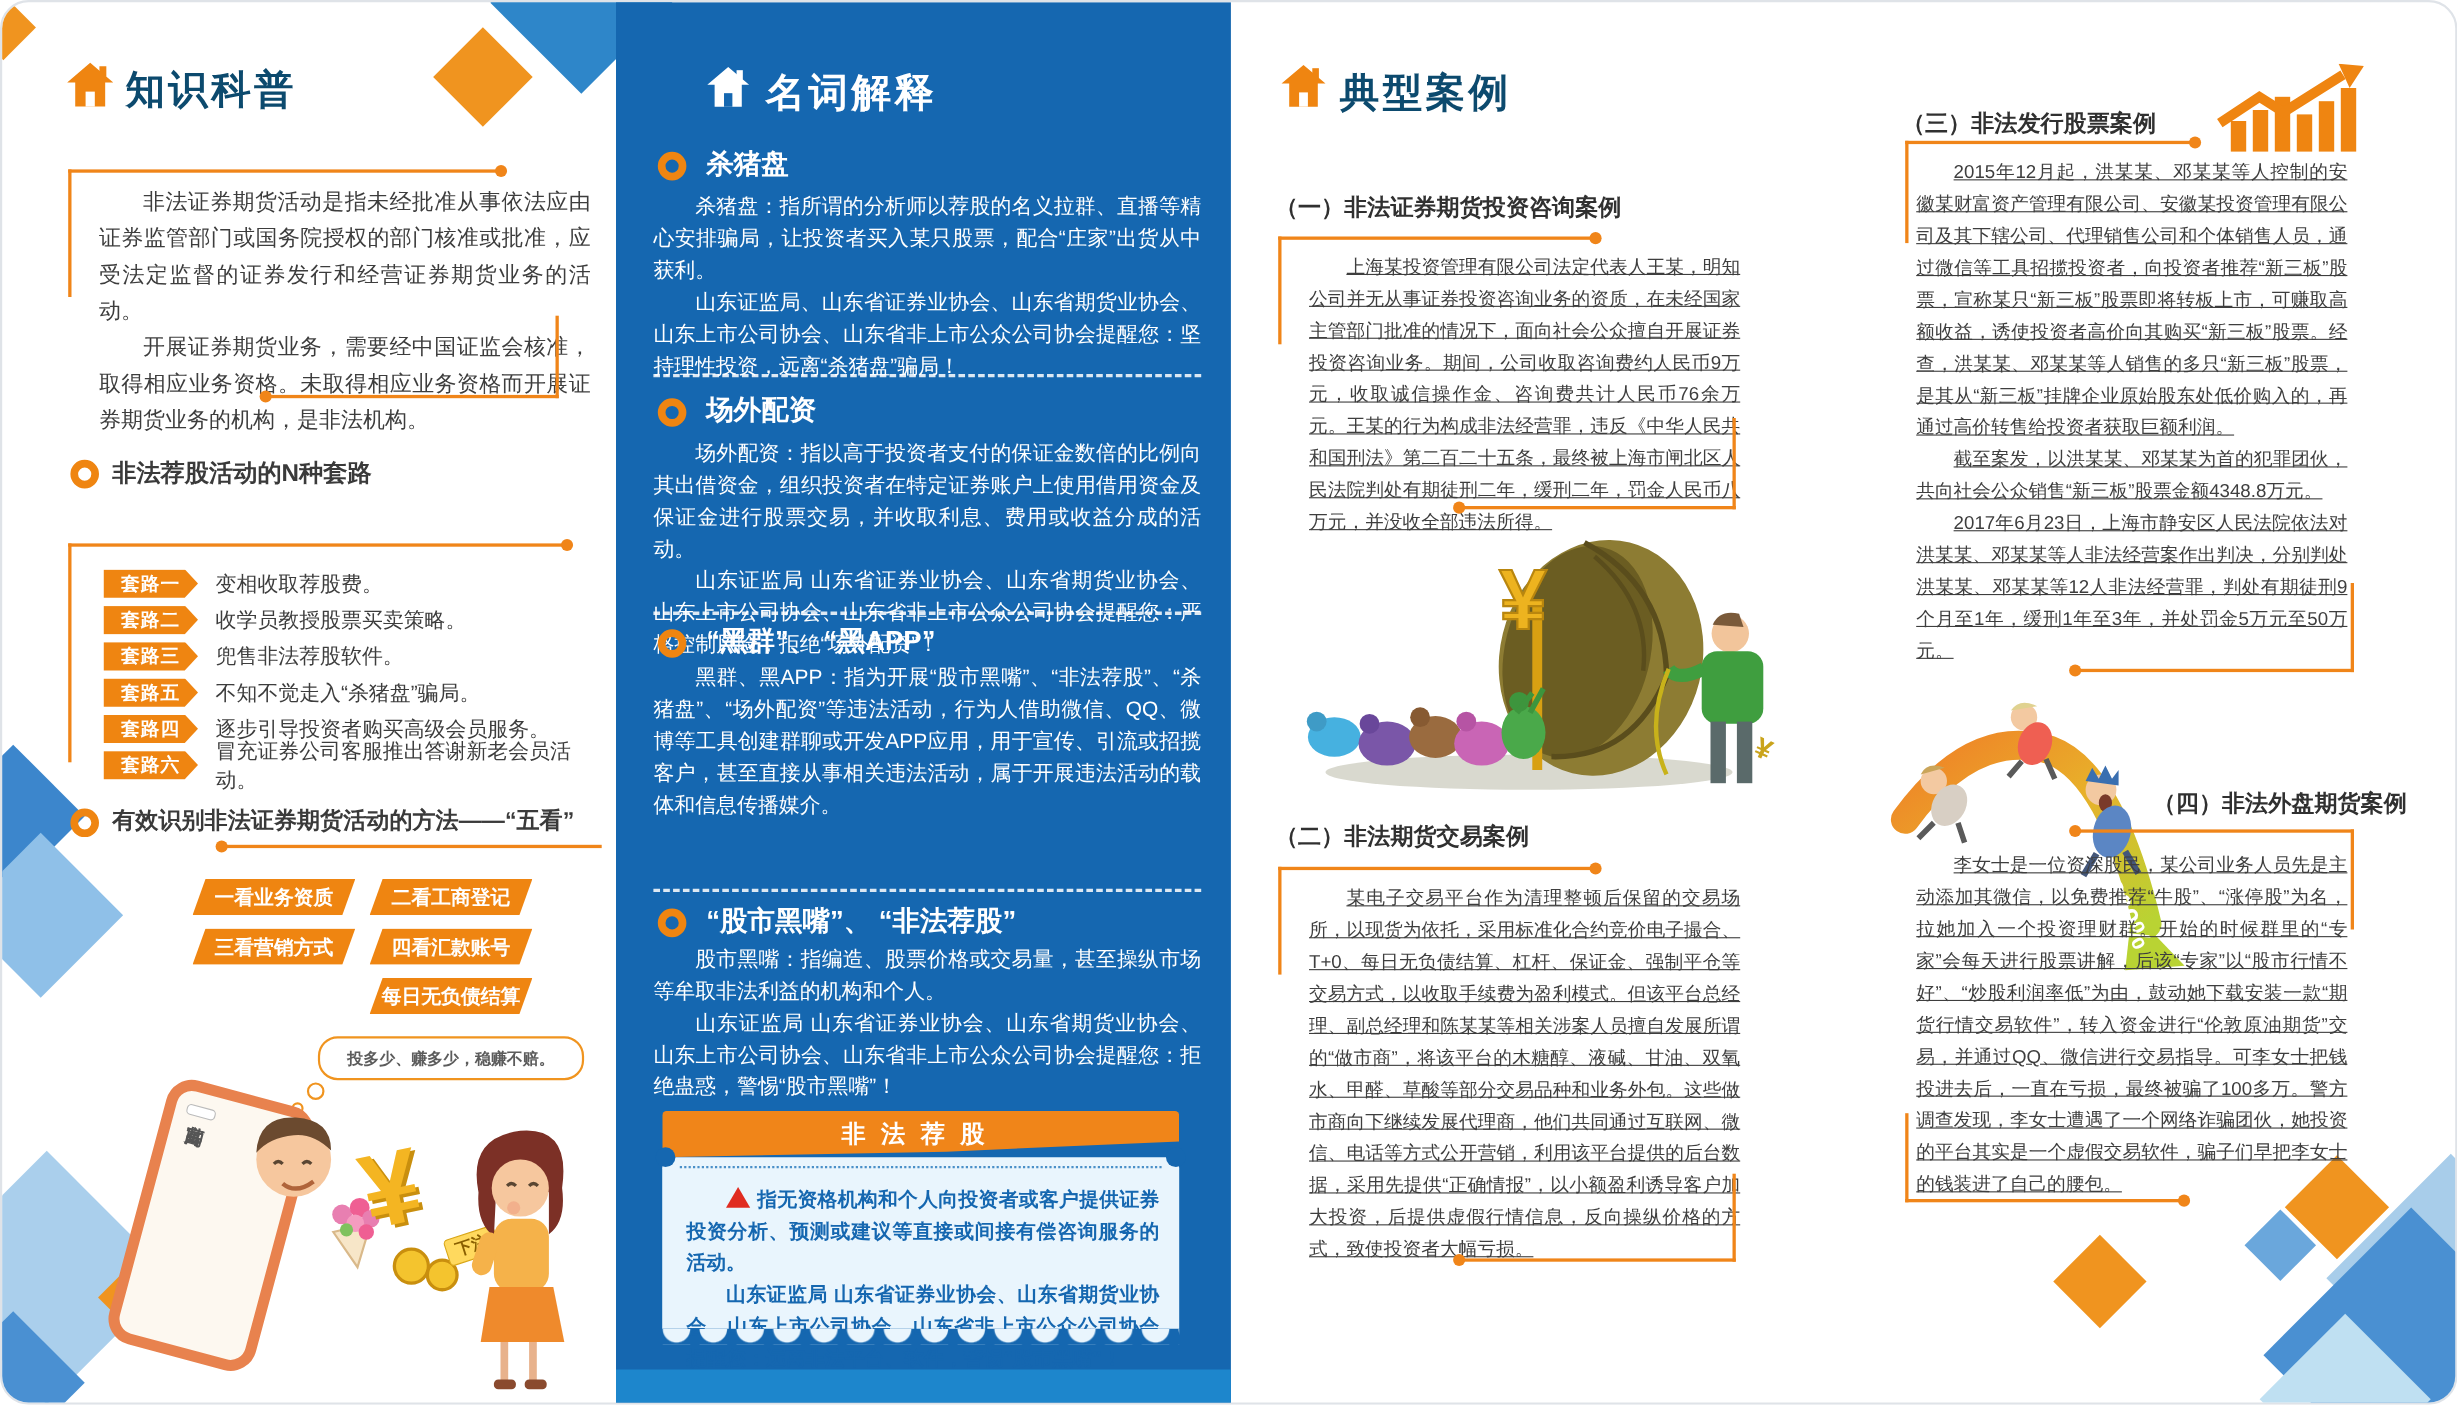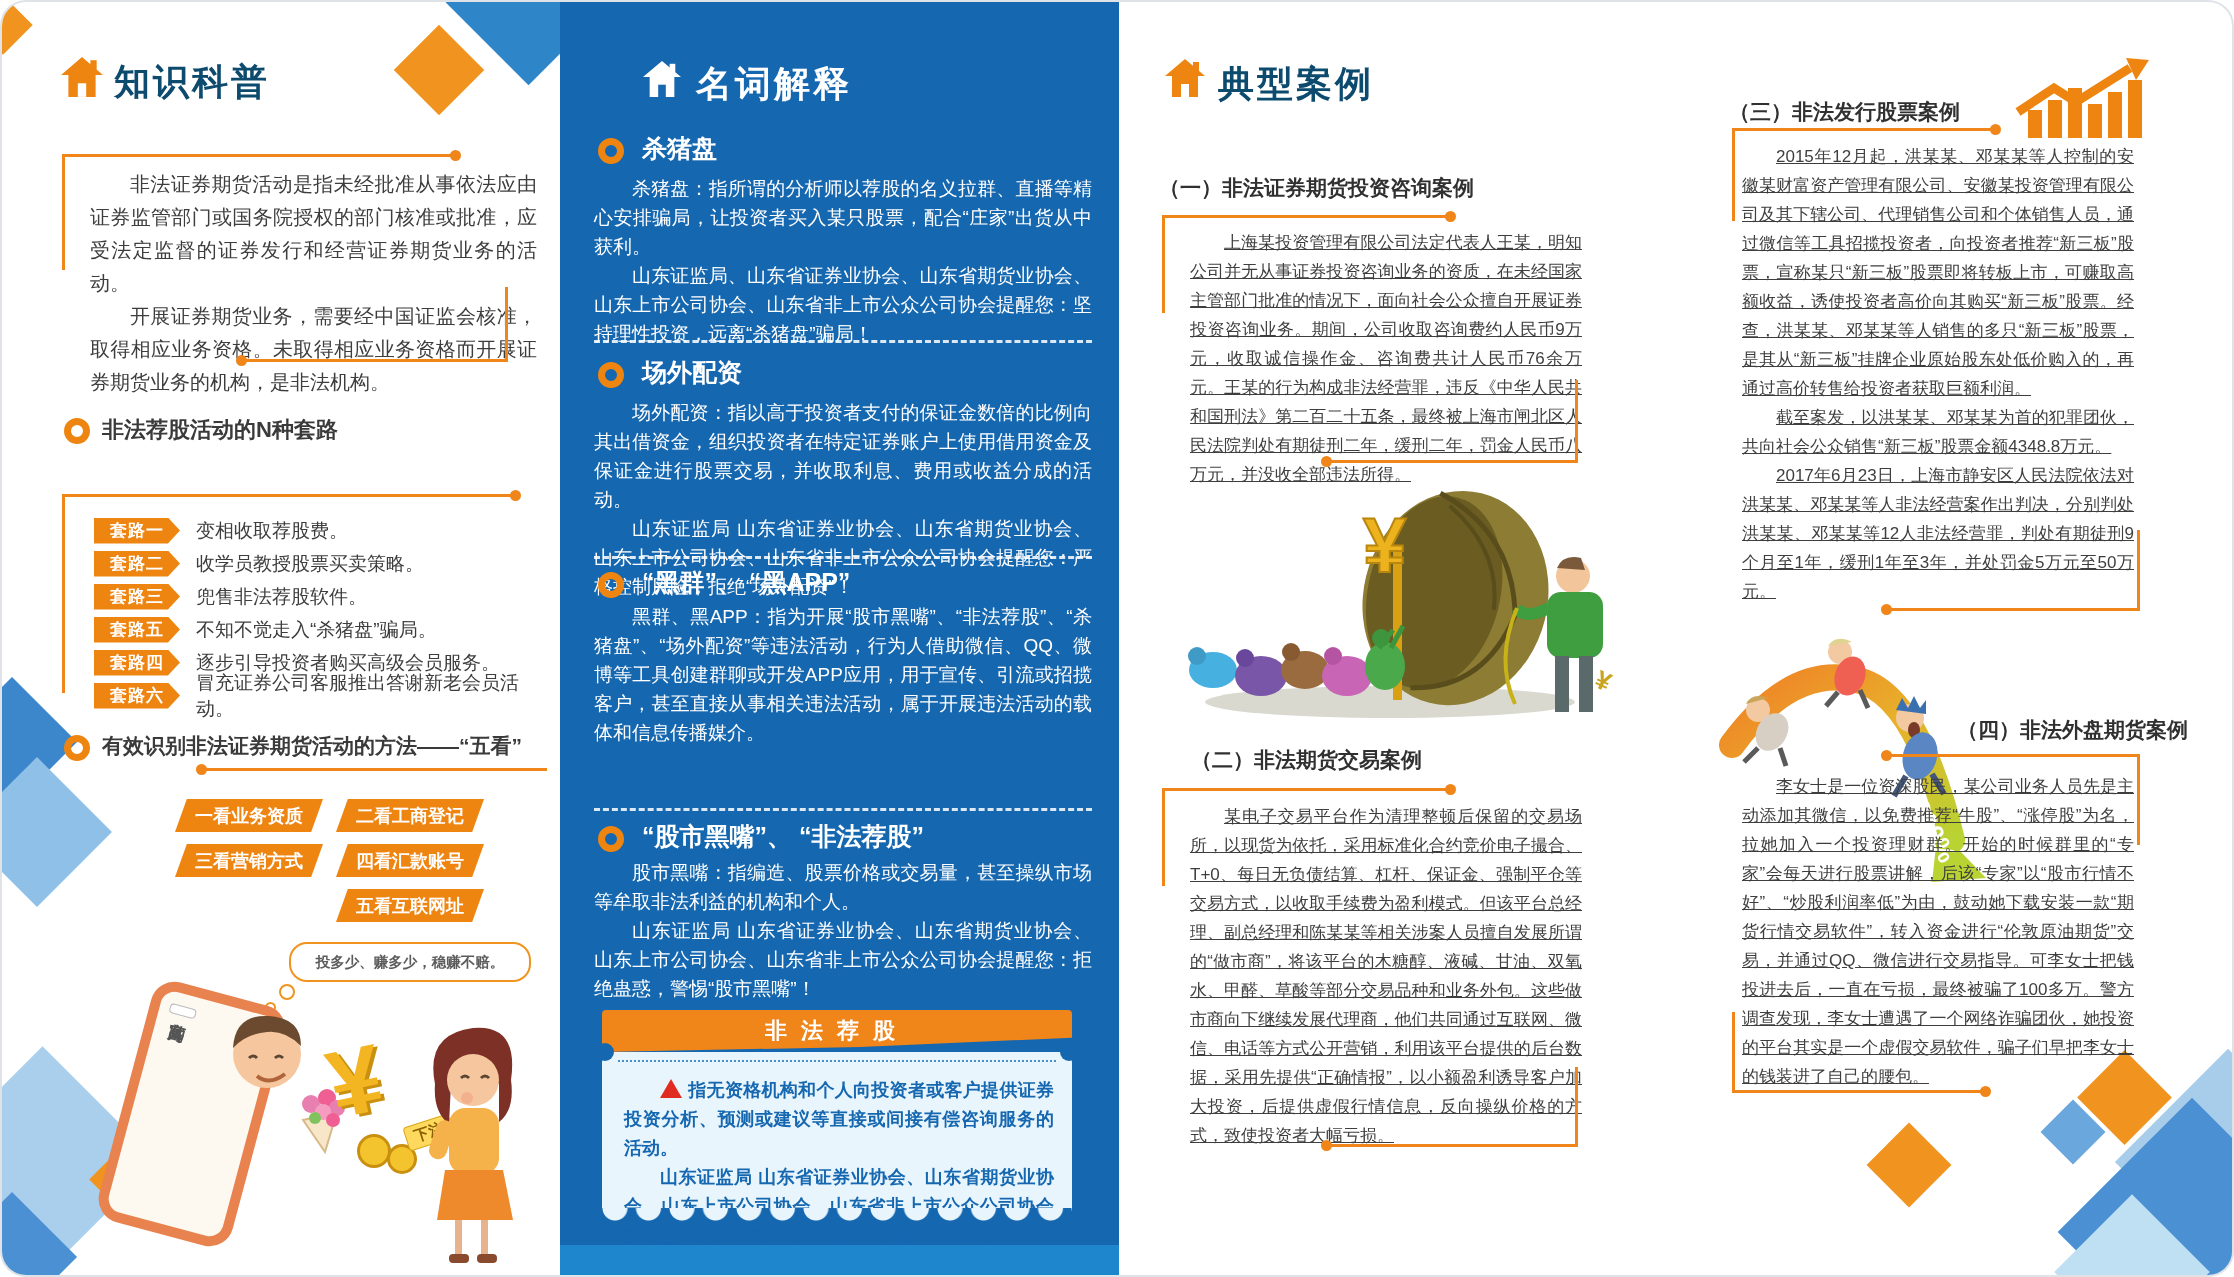--- a/index.html
+++ b/index.html
@@ -161,21 +161,21 @@
   <div class="abs donut" style="left:62px;top:733px;"></div>
   <div class="abs sec2-title" style="left:100px;top:730px;font-size:21px;">有效识别非法证券期货活动的方法——“五看”</div>
   <div class="oline" style="left:200px;top:766px;width:345px;">
       <span class="dot"></span>
     </div>
 
   <div class="look-btn" style="left:173px;top:797px;">一看业务资质</div>
   <div class="look-btn" style="left:334px;top:797px;">二看工商登记</div>
   <div class="look-btn" style="left:173px;top:842px;">三看营销方式</div>
   <div class="look-btn" style="left:334px;top:842px;">四看汇款账号</div>
-  <div class="look-btn" style="left:334px;top:887px;">五看互联网址</div>
+  <div class="look-btn" style="left:334px;top:887px;">每日无负债结算</div>
 
   <div class="abs" style="left:55px;top:920px;width:480px;height:350px;">
     <div class="bubble" style="left:232px;top:20px;width:238px;height:36px;">
       <span>投多少、赚多少，稳赚不赔。</span>
     </div>
     <div class="bubble-dot" style="left:222px;top:62px;width:12px;height:12px;"></div>
     <div class="bubble-dot" style="left:208px;top:80px;width:7px;height:7px;"></div>
     <div class="phone" style="left:66px;top:68px;">
       <span class="phone-label">高富帅</span>
     </div>
@@ -322,21 +322,21 @@
       <path d="M392 88 Q398 74 416 78 L420 90 Z" fill="#7a5a3a"></path>
       <rect x="382" y="112" width="56" height="66" rx="14" fill="#3f9e3f"></rect>
       <rect x="390" y="176" width="14" height="56" fill="#5a6a6a"></rect>
       <rect x="414" y="176" width="14" height="56" fill="#5a6a6a"></rect>
       <path d="M384 128 Q360 140 352 128" stroke="#3f9e3f" stroke-width="12" fill="none"></path>
       <path d="M352 128 Q330 180 350 224" stroke="#c8b21a" stroke-width="4" fill="none"></path>
       <text x="428" y="206" font-size="26" font-weight="bold" fill="#caa41c" transform="rotate(24 428 206)">¥</text>
     </g>
   </svg>
 
-  <div class="abs case-title" style="left:1157px;top:744px;margin-left:32px;">（二）非法期货交易案例</div>
+  <div class="abs case-title" style="left:1157px;top:744px;">（二）非法期货交易案例</div>
   <div class="brk brk-tl" style="left:1160px;top:786px;width:285px;height:95px;">
       <span class="dot"></span>
     </div>
   <div class="abs case-body" style="left:1188px;top:800px;width:392px;">
     <p>某电子交易平台作为清理整顿后保留的交易场所，以现货为依托，采用标准化合约竞价电子撮合、T+0、每日无负债结算、杠杆、保证金、强制平仓等交易方式，以收取手续费为盈利模式。但该平台总经理、副总经理和陈某某等相关涉案人员擅自发展所谓的“做市商”，将该平台的木糖醇、液碱、甘油、双氧水、甲醛、草酸等部分交易品种和业务外包。这些做市商向下继续发展代理商，他们共同通过互联网、微信、电话等方式公开营销，利用该平台提供的后台数据，采用先提供“正确情报”，以小额盈利诱导客户加大投资，后提供虚假行情信息，反向操纵价格的方式，致使投资者大幅亏损。</p>
   </div>
   <div class="brk brk-br" style="left:1325px;top:1065px;width:248px;height:77px;">
       <span class="dot"></span>
     </div>
 

